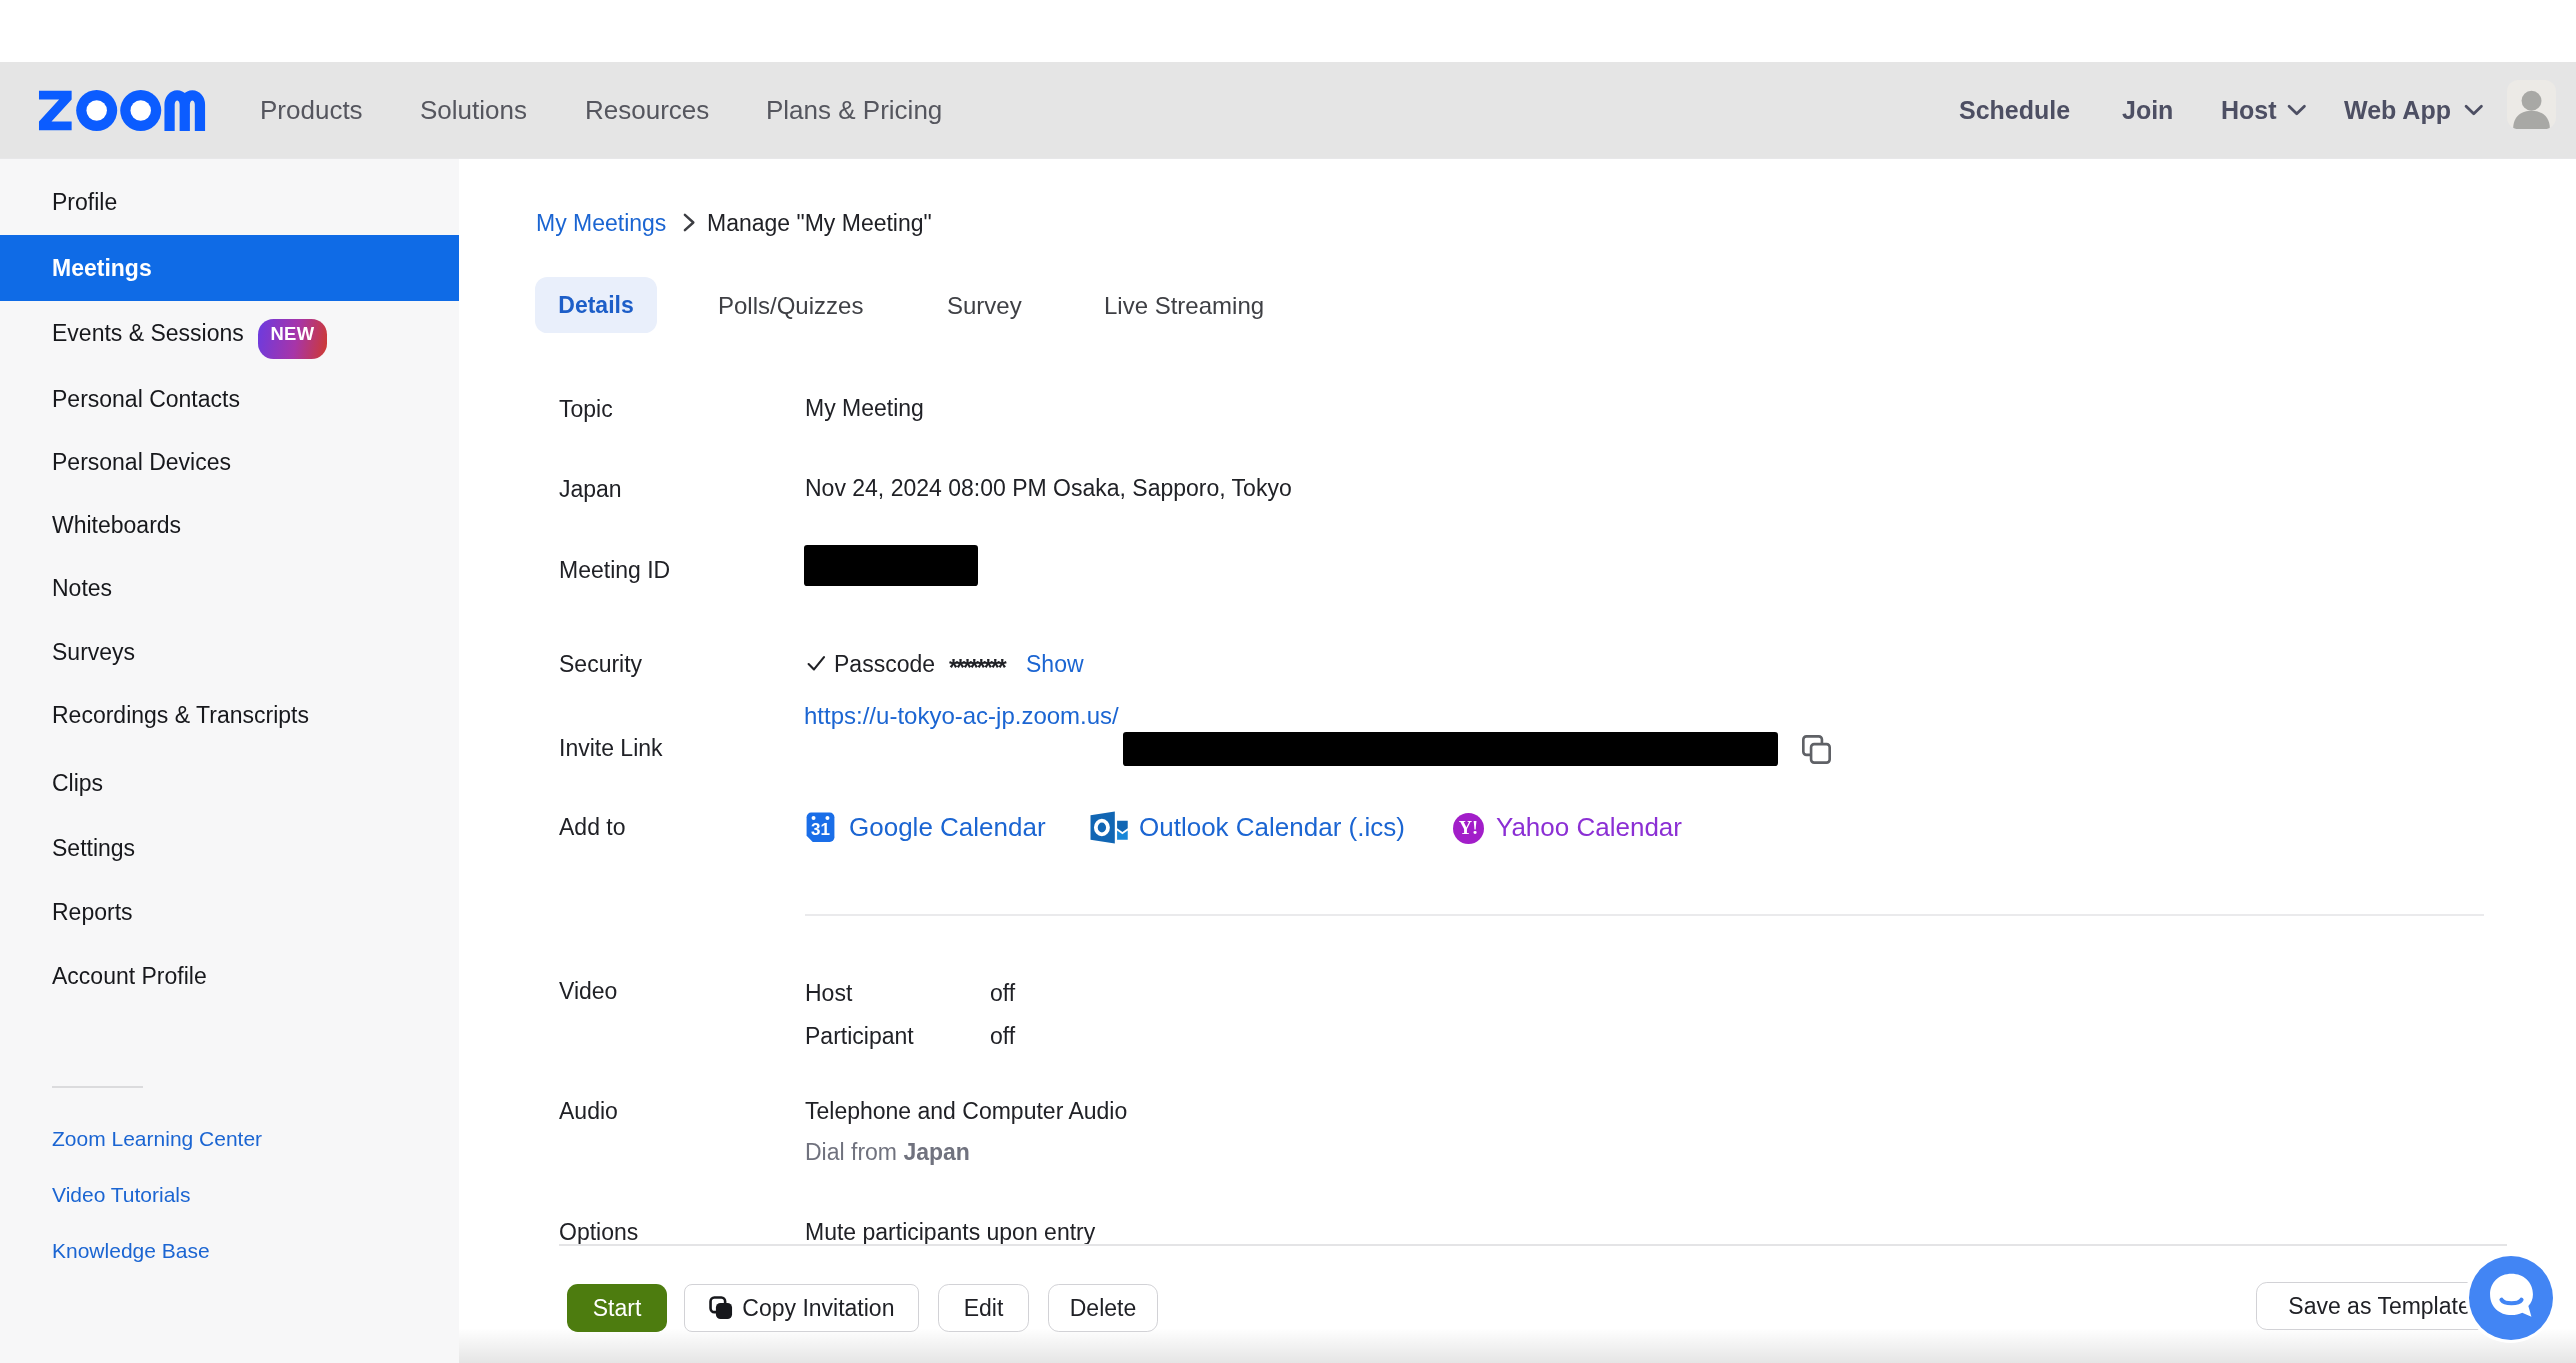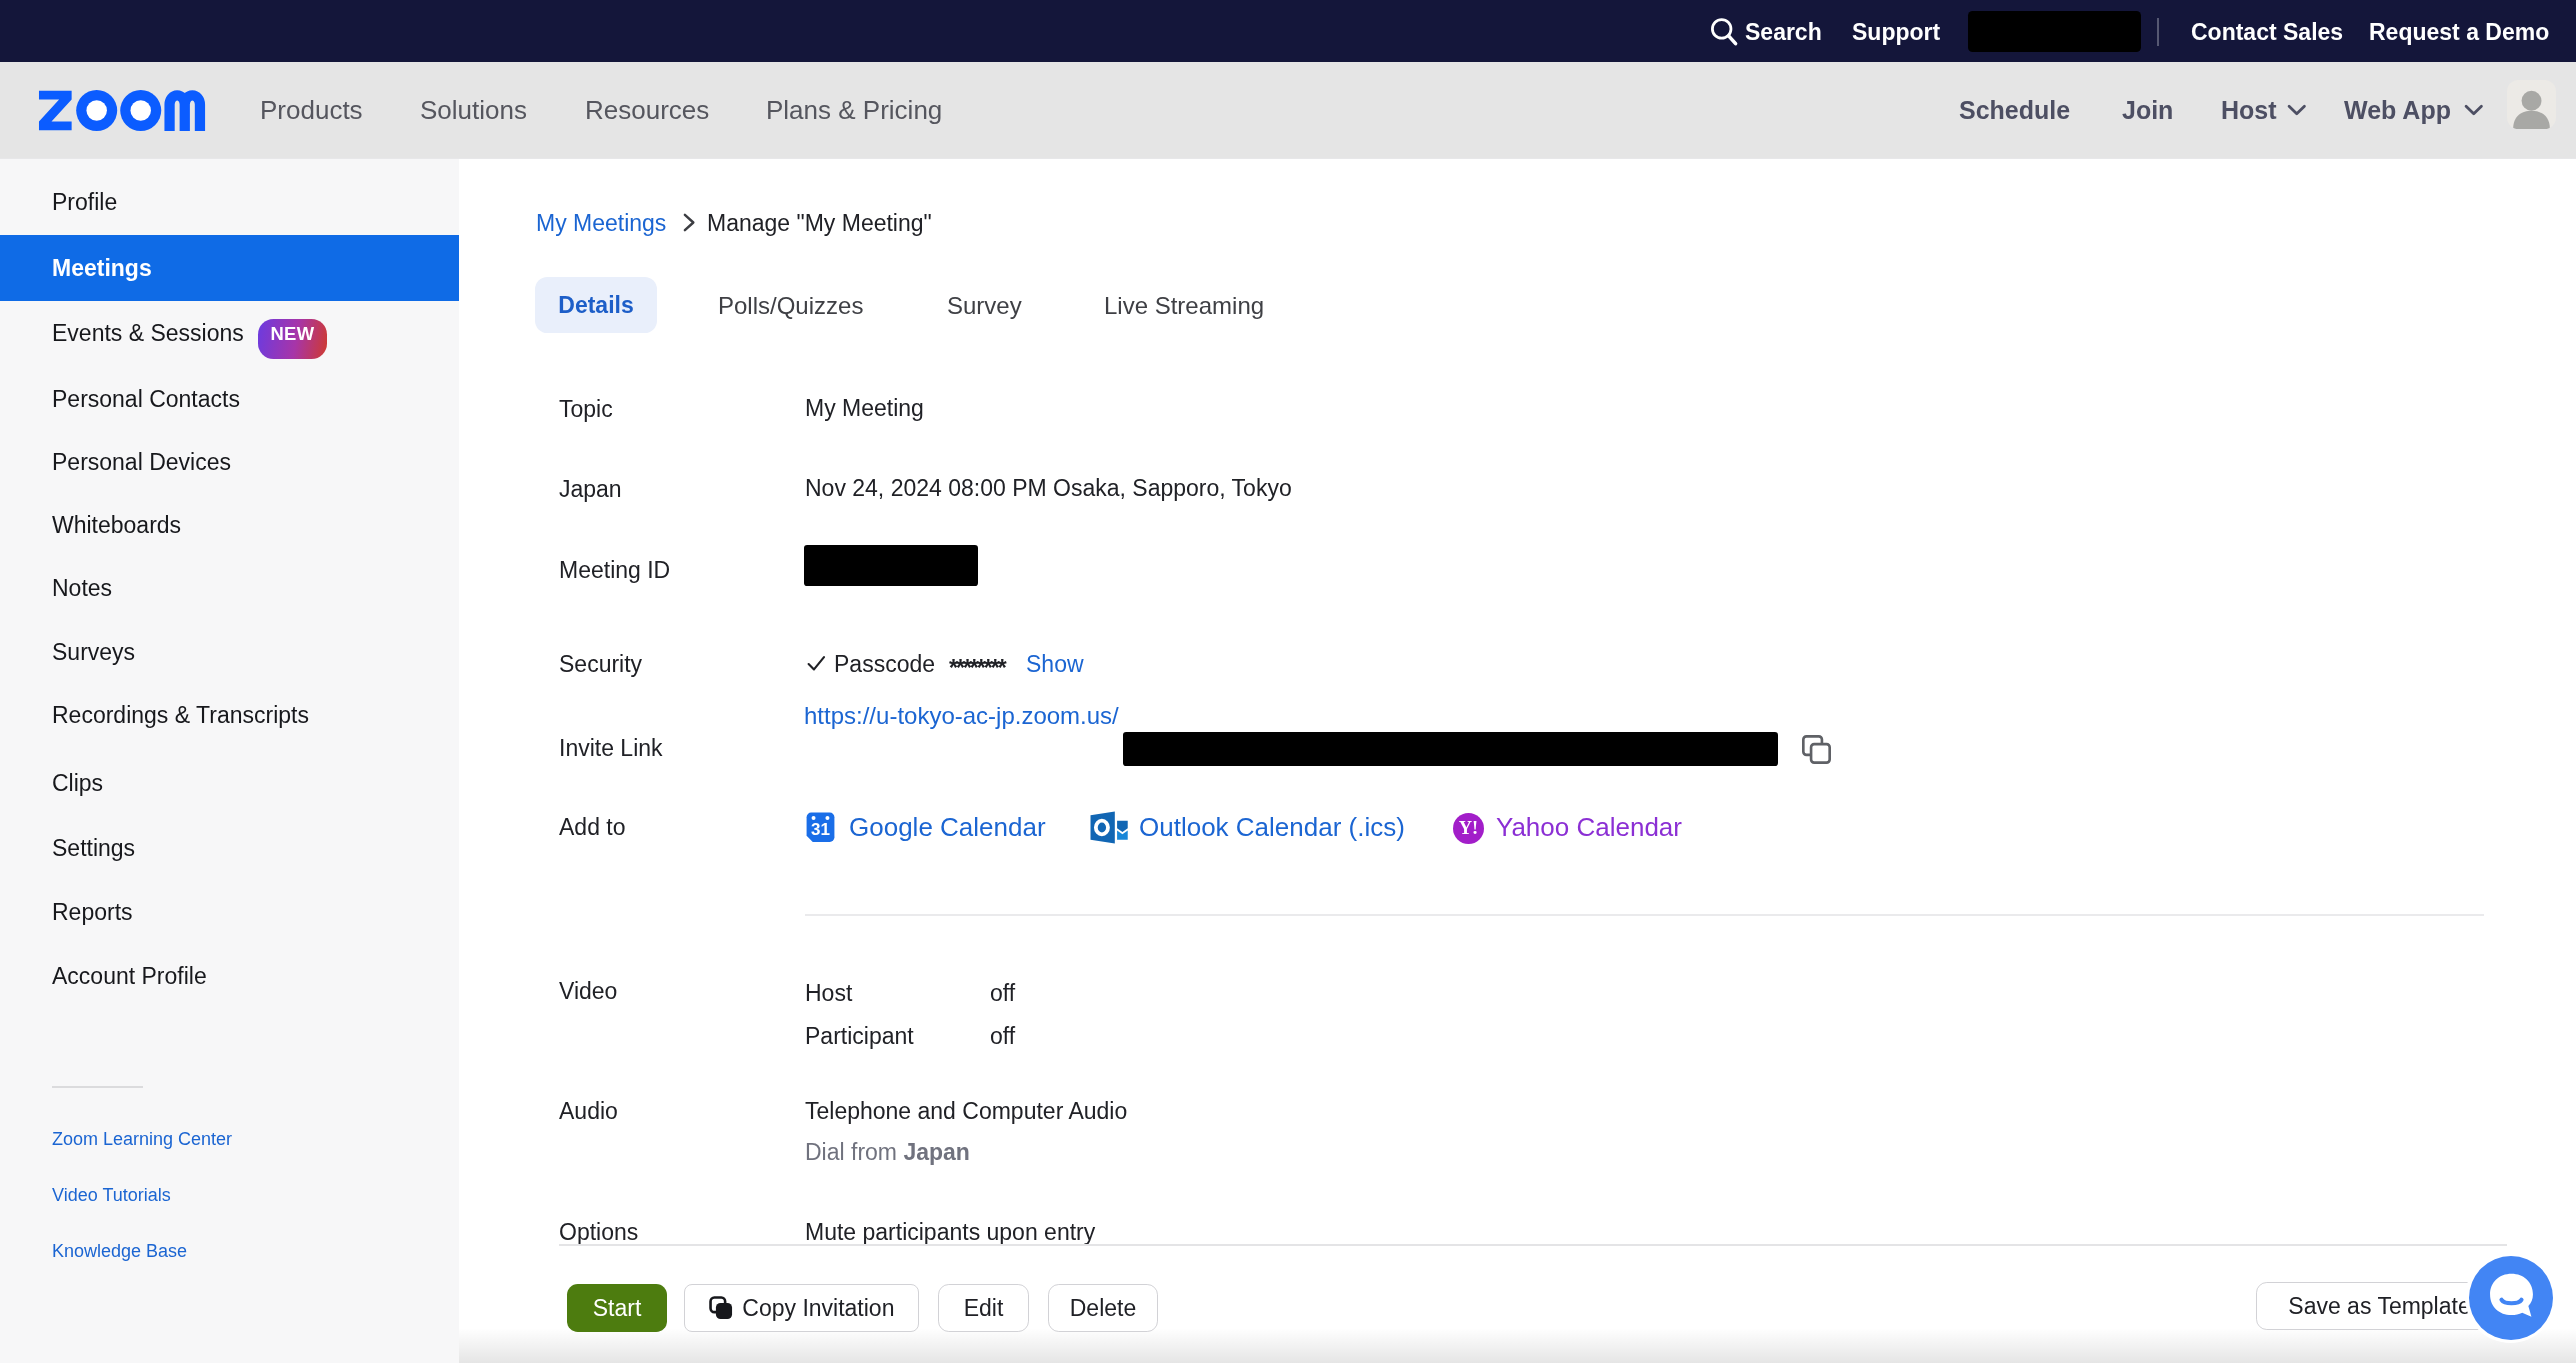--- a/index.html
+++ b/index.html
@@ -26,21 +26,21 @@
     color:#4d4f63; font-size:25px; font-weight:700; white-space:nowrap; }
   #avatar { position:absolute; left:2507px; top:17.7px; width:49px; height:49px;
     border-radius:11.5px; background:#eceae6; overflow:hidden; }
 
   
   #sidebar { left:0; top:159px; width:459px; height:1205px; background:#f7f7f8; }
   .sbitem { position:absolute; left:52px; transform:translateY(-50%);
     color:#17181c; font-size:23px; font-weight:400; white-space:nowrap; }
   #sb-sel { position:absolute; left:0; top:76px; width:459px; height:66px; background:#0f6be6; }
   .sblink { position:absolute; left:52px; transform:translateY(-50%);
-    color:#1b65d2; font-size:18px; font-weight:400; white-space:nowrap; }
+    color:#1b65d2; font-size:21px; font-weight:400; white-space:nowrap; }
   #sb-div { position:absolute; left:52px; top:927px; width:91px; height:1.5px; background:#dbdbdd; }
   #newbadge { position:absolute; left:258px; top:160px; width:69px; height:40px;
     border-radius:15.4px; background:linear-gradient(100deg,#6b3be0 0%, #a735a8 55%, #cf3a2e 100%);
     color:#fff; font-size:18.4px; font-weight:700; text-align:center; line-height:30px;
     letter-spacing:0.4px; }
 
   
   .crumb { position:absolute; top:223px; transform:translateY(-50%); font-size:23px; white-space:nowrap; }
   #tab-details { position:absolute; left:535px; top:277px; width:122px; height:56px;
     border-radius:12.3px; background:#e9effb; color:#1d5ec8; font-size:23px; font-weight:700;
@@ -68,32 +68,20 @@
   
   #chat { position:absolute; left:2465px; top:1252px; width:91px; height:91px;
     border-radius:50%; background:#fff; }
   #chat-inner { position:absolute; left:3.8px; top:3.8px; width:84px; height:84px;
     border-radius:50%; background:#4285f4; }
 </style>
 </head>
 <body>
 <div id="page">
 
-  <div class="abs" id="topbar">
-    <svg style="position:absolute;left:1707px;top:14.6px" width="34" height="34" viewBox="0 0 44 44">
-      <circle cx="19" cy="18" r="12" fill="none" stroke="#fff" stroke-width="3.6"></circle>
-      <line x1="28" y1="27" x2="37" y2="37" stroke="#fff" stroke-width="4.6" stroke-linecap="round"></line>
-    </svg>
-    <span class="item" style="left:1745px">Search</span>
-    <span class="item" style="left:1852px">Support</span>
-    <div id="redact1"></div>
-    <div id="tb-div"></div>
-    <span class="item" style="left:2191px">Contact Sales</span>
-    <span class="item" style="left:2369px">Request a Demo</span>
-  </div>
 
   <div class="abs" id="nav">
     <svg id="logo" width="171" height="41" viewBox="0 0 222 54">
       <path d="M1,1 H44 V12.5 L17.5,41.5 H44 V53 H1 V41.5 L27.5,12.5 H1 Z" fill="#0b5cff"></path>
       <circle cx="77" cy="27" r="27" fill="#0b5cff"></circle>
       <circle cx="77" cy="27" r="13.5" fill="#fff"></circle>
       <circle cx="135" cy="27" r="27" fill="#0b5cff"></circle>
       <circle cx="135" cy="27" r="13.5" fill="#fff"></circle>
       <path d="M173,54 V19 A10,12 0 0 1 193,19 V54 M193,19 A10,12 0 0 1 213,19 V54" fill="none" stroke="#0b5cff" stroke-width="13.5"></path>
     </svg>

